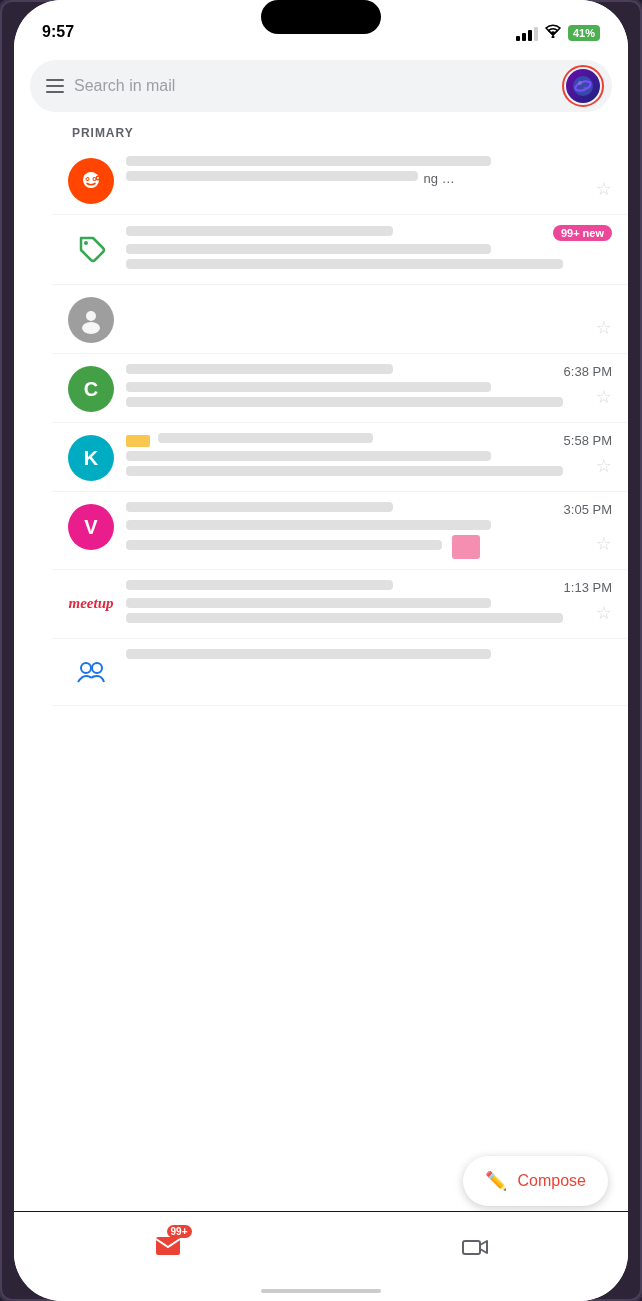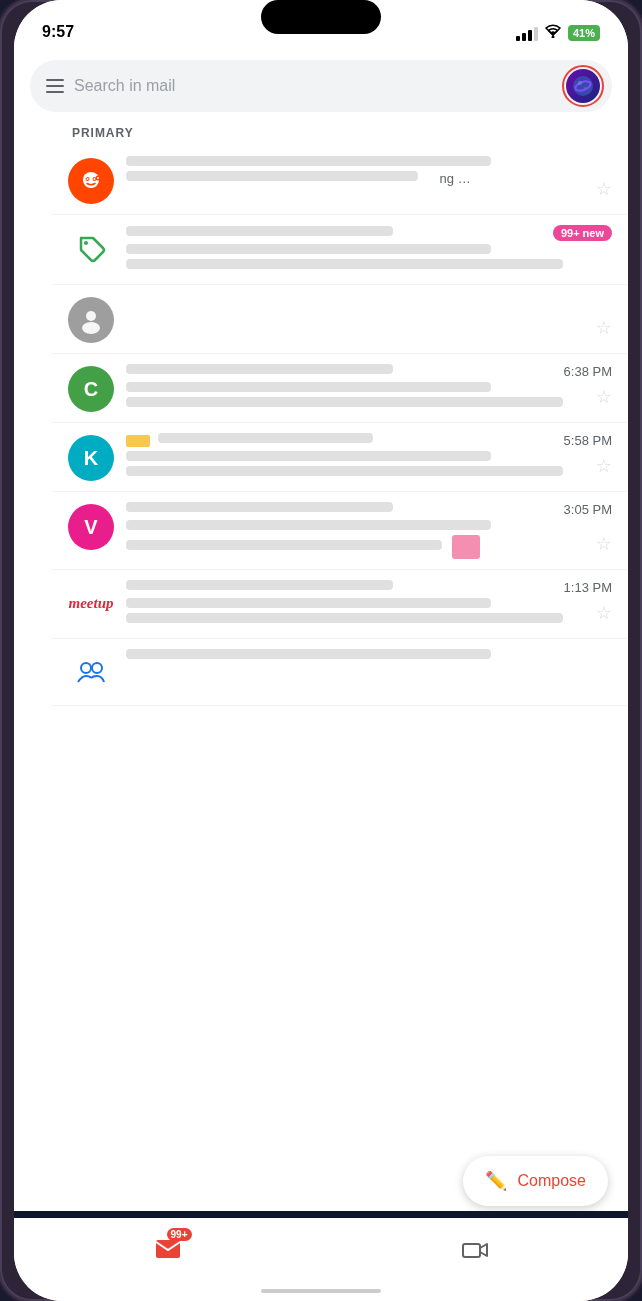--- a/index.html
+++ b/index.html
@@ -10,21 +10,21 @@
       justify-content: center;
       align-items: center;
       min-height: 100vh;
       font-family: -apple-system, BlinkMacSystemFont, 'Segoe UI', sans-serif;
     }
 
     .phone-frame {
       width: 642px;
       height: 1301px;
       background: #2d2438;
-      border-radius: 32px;
+      border-radius: 12px;
       position: relative;
       overflow: hidden;
       box-shadow: 0 0 0 2px #3d3248, 0 0 0 4px #2a2035, inset 0 0 0 2px #4a3f58;
     }
 
     .phone-screen {
       position: absolute;
       top: 0;
       left: 14px;
       right: 14px;
@@ -285,21 +285,21 @@
     }
 
     
     .bottom-nav {
       position: absolute;
       bottom: 0;
       left: 0;
       right: 0;
       height: 90px;
       background: #ffffff;
-      border-top: 7px solid #0f172a;
+      border-top: 1px solid #0f172a;
       display: flex;
       align-items: center;
       justify-content: space-around;
       padding-bottom: 20px;
     }
 
     .nav-item {
       display: flex;
       flex-direction: column;
       align-items: center;
@@ -447,21 +447,21 @@
             <circle cx="18.5" cy="13" r="1" fill="white"></circle>
             <path d="M11 17.5 Q15 20 19 17.5" stroke="#ff4500" stroke-width="1.5" fill="none" stroke-linecap="round"></path>
             <ellipse cx="10" cy="10" rx="2" ry="1.5" fill="white" transform="rotate(-20 10 10)"></ellipse>
             <ellipse cx="20" cy="10" rx="2" ry="1.5" fill="white" transform="rotate(20 20 10)"></ellipse>
             <circle cx="22" cy="12" r="2.5" fill="#ff4500"></circle>
             <circle cx="22" cy="12" r="1" fill="white"></circle>
           </svg>
         </div>
         <div class="email-content">
           <div class="blur-line medium" style="margin-bottom:5px"></div>
-          <div style="display:flex; align-items:center; gap:22px;">
+          <div style="display:flex; align-items:center; gap:6px;">
             <div class="blur-line" style="width:60%; height:10px;"></div>
             <span class="partial-text">ng …</span>
           </div>
         </div>
         <span class="star-icon">☆</span>
       </div>
 
       <div class="email-item">
         <div class="tag-svg-container">
           <svg width="30" height="30" viewBox="0 0 30 30">

